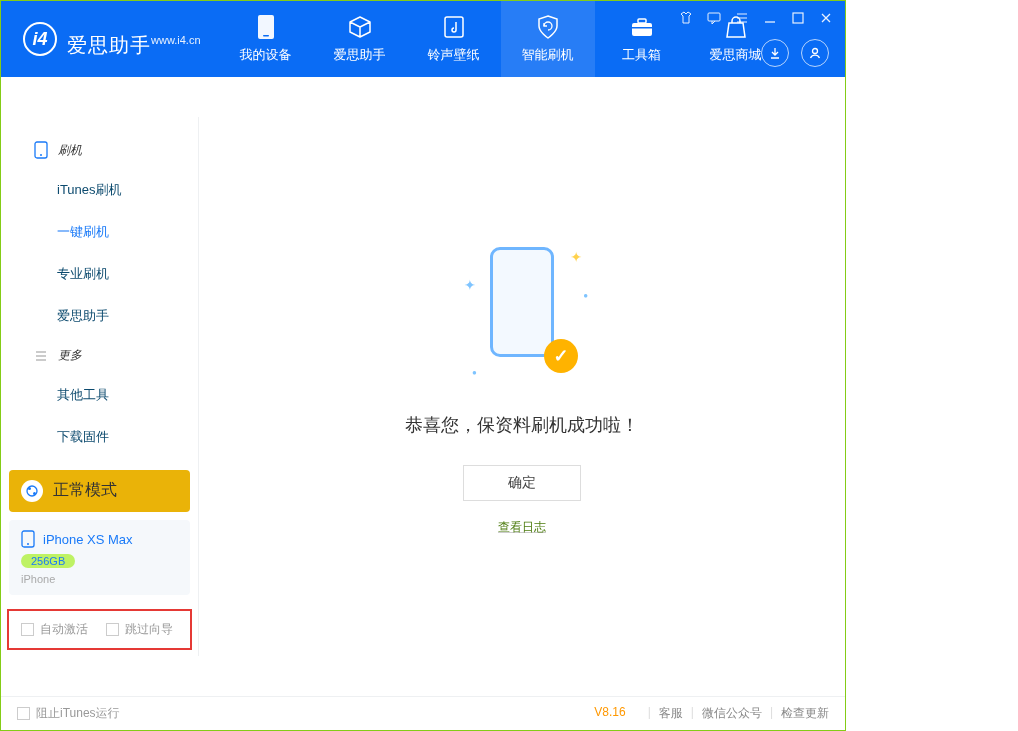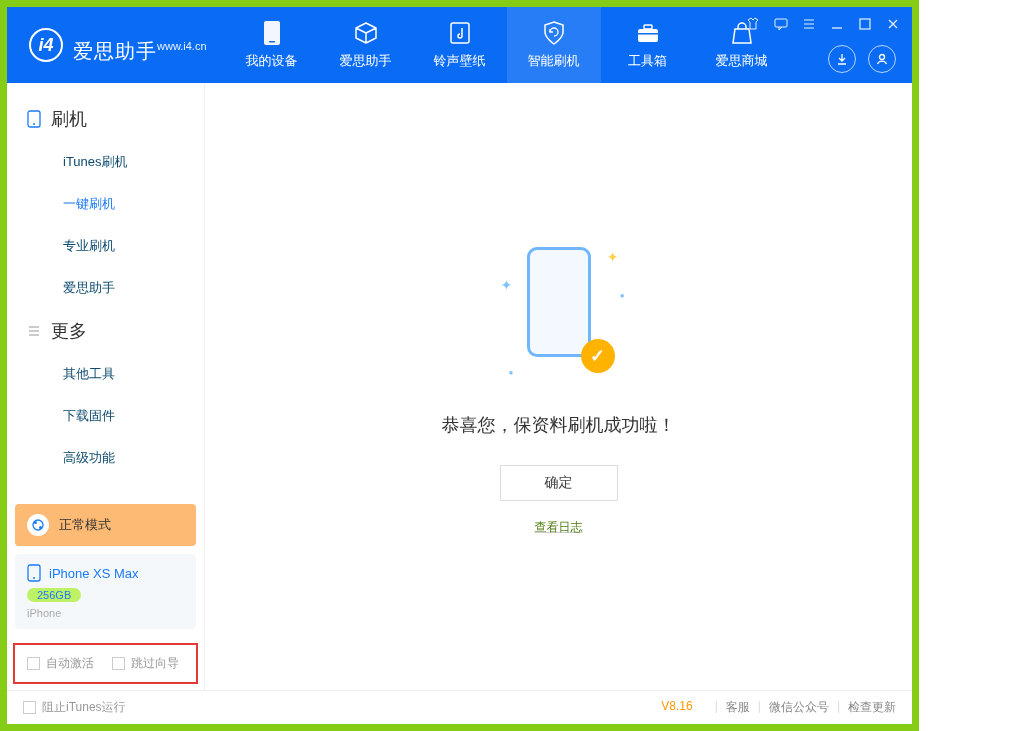--- a/index.html
+++ b/index.html
@@ -1,39 +1,39 @@
 <!DOCTYPE html>
 <html><head>
 <meta charset="utf-8">
 <style>
 * { margin: 0; padding: 0; box-sizing: border-box; font-family: "Microsoft YaHei", Arial, sans-serif; }
 body { background: #fff; }
-.window { width: 919px; height: 731px; border: 7px solid #84cc16; display: flex; flex-direction: column; background: #fff; }
+.window { width: 846px; height: 731px; border: 1px solid #84cc16; display: flex; flex-direction: column; background: #fff; gap: 40px; }
 .titlebar { height: 76px; background: linear-gradient(to bottom, #0a6cf5, #0a6cf5); display: flex; align-items: stretch; color: #fff; position: relative; }
 .logo-area { display: flex; align-items: center; padding: 0 18px 0 22px; }
 .logo-icon { width: 34px; height: 34px; border: 2.5px solid #fff; border-radius: 50%; display: flex; align-items: center; justify-content: center; font-weight: bold; font-size: 18px; margin-right: 10px; font-style: italic; }
 .logo-text { display: flex; flex-direction: row; line-height: 1.1; margin-top: 12px; }
 .logo-title { font-size: 20px; font-weight: 500; letter-spacing: 1px; }
 .logo-sub { font-size: 11px; opacity: 0.9; }
 .nav { display: flex; }
 .nav-item { width: 94px; display: flex; flex-direction: column; align-items: center; justify-content: center; cursor: pointer; font-size: 13px; gap: 6px; }
 .nav-item.active { background: rgba(255,255,255,0.12); }
 .nav-icon { width: 26px; height: 26px; display: flex; align-items: center; justify-content: center; }
 .win-controls { position: absolute; right: 10px; top: 8px; display: flex; gap: 10px; align-items: center; }
 .win-btn { width: 18px; height: 18px; display: flex; align-items: center; justify-content: center; cursor: pointer; opacity: 0.9; }
 .header-circles { position: absolute; right: 16px; bottom: 10px; display: flex; gap: 12px; }
 .circle-btn { width: 28px; height: 28px; border: 1.5px solid rgba(255,255,255,0.7); border-radius: 50%; display: flex; align-items: center; justify-content: center; cursor: pointer; }
 .content { flex: 1; display: flex; min-height: 0; }
 .sidebar { width: 198px; border-right: 1px solid #eef0f2; display: flex; flex-direction: column; background: #fff; }
 .side-scroll { flex: 1; overflow: auto; padding-top: 14px; }
-.side-section-head { display: flex; align-items: center; padding: 10px 20px; font-size: 18px; color: #333; gap: 10px; }
+.side-section-head { display: flex; align-items: center; padding: 10px 33px; font-size: 12px; color: #333; gap: 10px; font-style: italic; }
 .side-sub { padding: 12px 20px 12px 56px; font-size: 13px; color: #0c4a6e; cursor: pointer; }
 .side-sub.active { color: #1a7af8; }
 .side-devices { padding: 8px; }
-.dev-card { background: #fdba74; border-radius: 4px; padding: 10px 12px; margin-bottom: 8px; display: flex; align-items: center; gap: 10px; font-size: 13px; color: #333; }
+.dev-card { background: #eab308; border-radius: 4px; padding: 10px 12px; margin-bottom: 8px; display: flex; align-items: flex-start; gap: 10px; font-size: 16px; color: #333; }
 .dev-card .dev-icon { width: 22px; height: 22px; border-radius: 50%; background: #fff; display: flex; align-items: center; justify-content: center; }
 .dev-card2 { background: #f5f8fb; border-radius: 4px; padding: 10px 12px; }
 .dev-name { color: #1a7af8; font-weight: 500; font-size: 13px; display: flex; align-items: center; gap: 8px; }
 .dev-badge { display: inline-block; background: #bef264; color: #1a7af8; border-radius: 10px; padding: 1px 10px; font-size: 11px; margin-top: 6px; }
 .dev-sub { color: #aaa; font-size: 11px; margin-top: 4px; }
 .side-opts { border: 2px solid #e53935; padding: 10px 12px; display: flex; gap: 18px; align-items: center; margin: 6px; text-align: center; }
 .chk { display: flex; align-items: center; gap: 6px; font-size: 12px; color: #999; }
 .chk-box { width: 13px; height: 13px; border: 1px solid #ccc; background: #fff; }
 .main { flex: 1; display: flex; flex-direction: column; align-items: center; justify-content: center; position: relative; }
 .phone-illust { position: relative; width: 120px; height: 150px; margin-bottom: 26px; }

